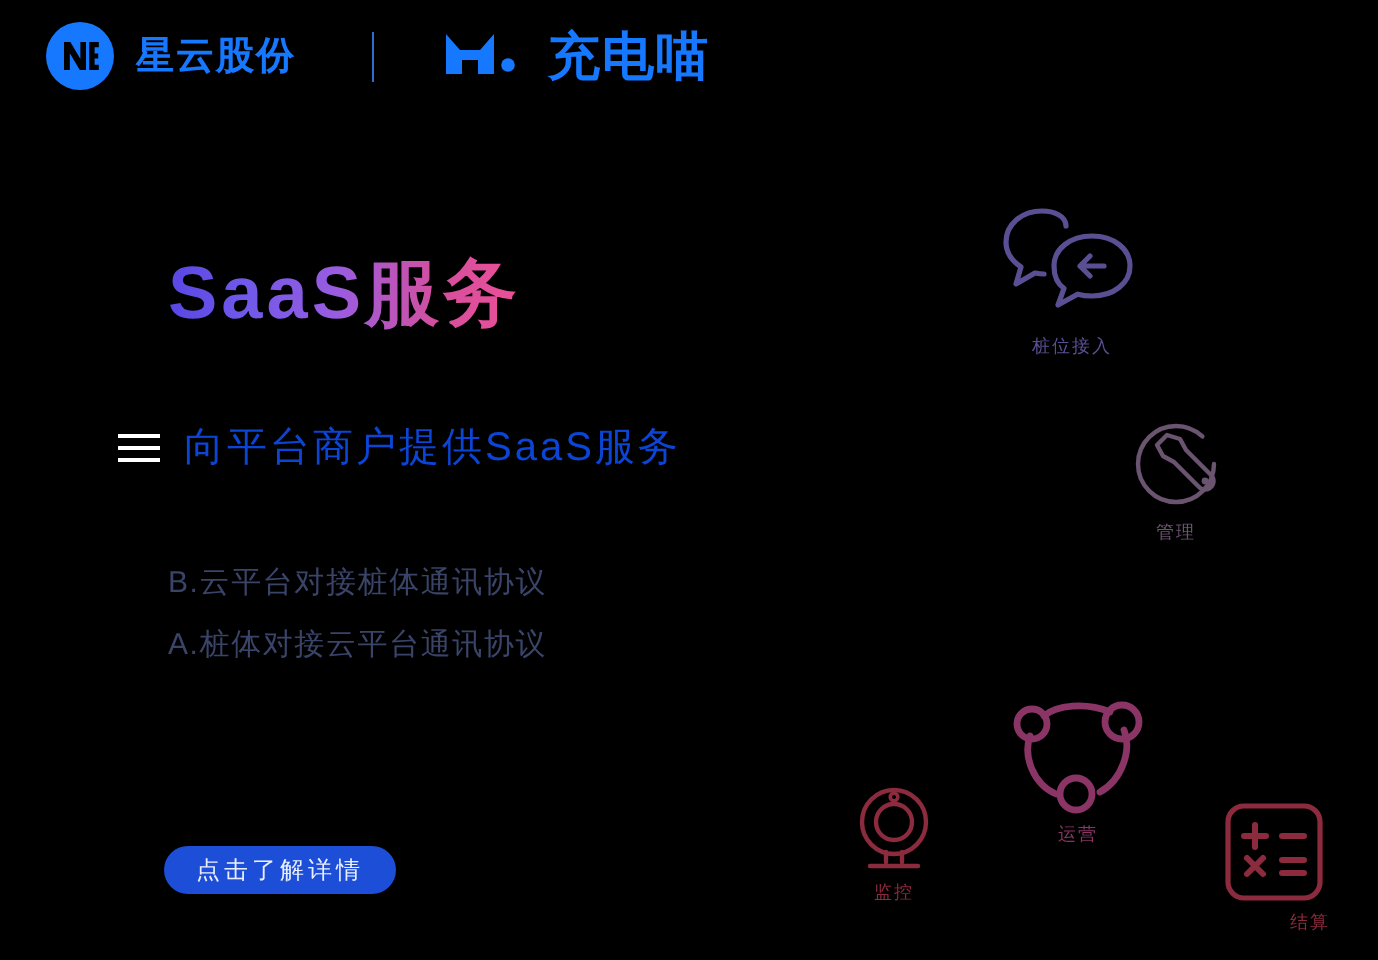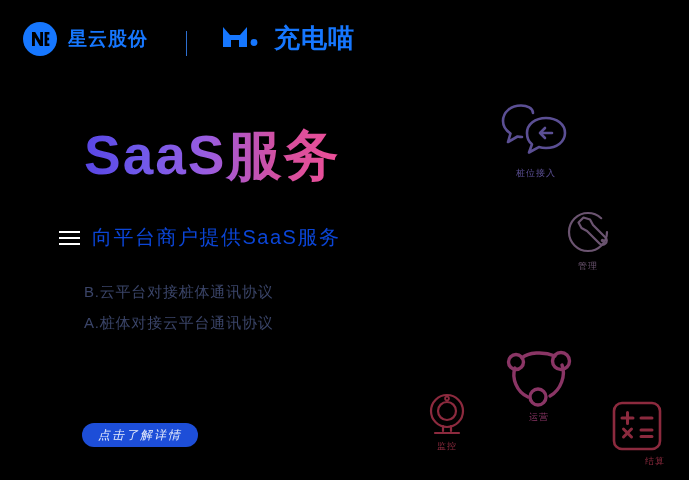--- a/index.html
+++ b/index.html
@@ -23,21 +23,21 @@
     overflow: hidden;
   }
 
   
   #header {
     position: absolute;
     left: 0; top: 0;
     width: 689px;
     height: 56px;
     display: flex;
-    align-items: flex-end;
+    align-items: center;
     padding-left: 23px;
     box-sizing: border-box;
   }
   .brand {
     display: flex;
     align-items: center;
   }
   .logo-circle {
     width: 34px;
     height: 34px;
@@ -78,36 +78,36 @@
     font-weight: 700;
     letter-spacing: 1px;
     white-space: nowrap;
   }
 
   
   #hero-title {
     position: absolute;
     left: 84px;
     top: 128px;
-    font-size: 55px;
+    font-size: 37px;
     font-weight: 700;
     letter-spacing: 2px;
     line-height: 1;
     background: linear-gradient(90deg, #5946e4 0%, #7059ea 22%, #9a5ce0 48%, #d44f9e 76%, #ee4f98 100%);
     -webkit-background-clip: text;
     background-clip: text;
     color: transparent;
     -webkit-text-fill-color: transparent;
     white-space: nowrap;
   }
 
   #subtitle-row {
     position: absolute;
     left: 59px;
-    top: 224px;
+    top: 210px;
     display: flex;
     align-items: center;
     text-align: center;
   }
   .hamburger {
     width: 21px;
     flex: none;
     margin-right: 12px;
   }
   .hamburger i {
@@ -146,21 +146,20 @@
     color: #e8eefc;
     font-size: 12px;
     letter-spacing: 2px;
     display: flex;
     align-items: center;
     justify-content: center;
     border: none;
     cursor: pointer;
     font-family: inherit;
     white-space: nowrap;
-    font-style: italic;
   }
 
   
   .float-icon {
     position: absolute;
     display: flex;
     flex-direction: column;
     align-items: center;
   }
   .float-icon .fi-label {

